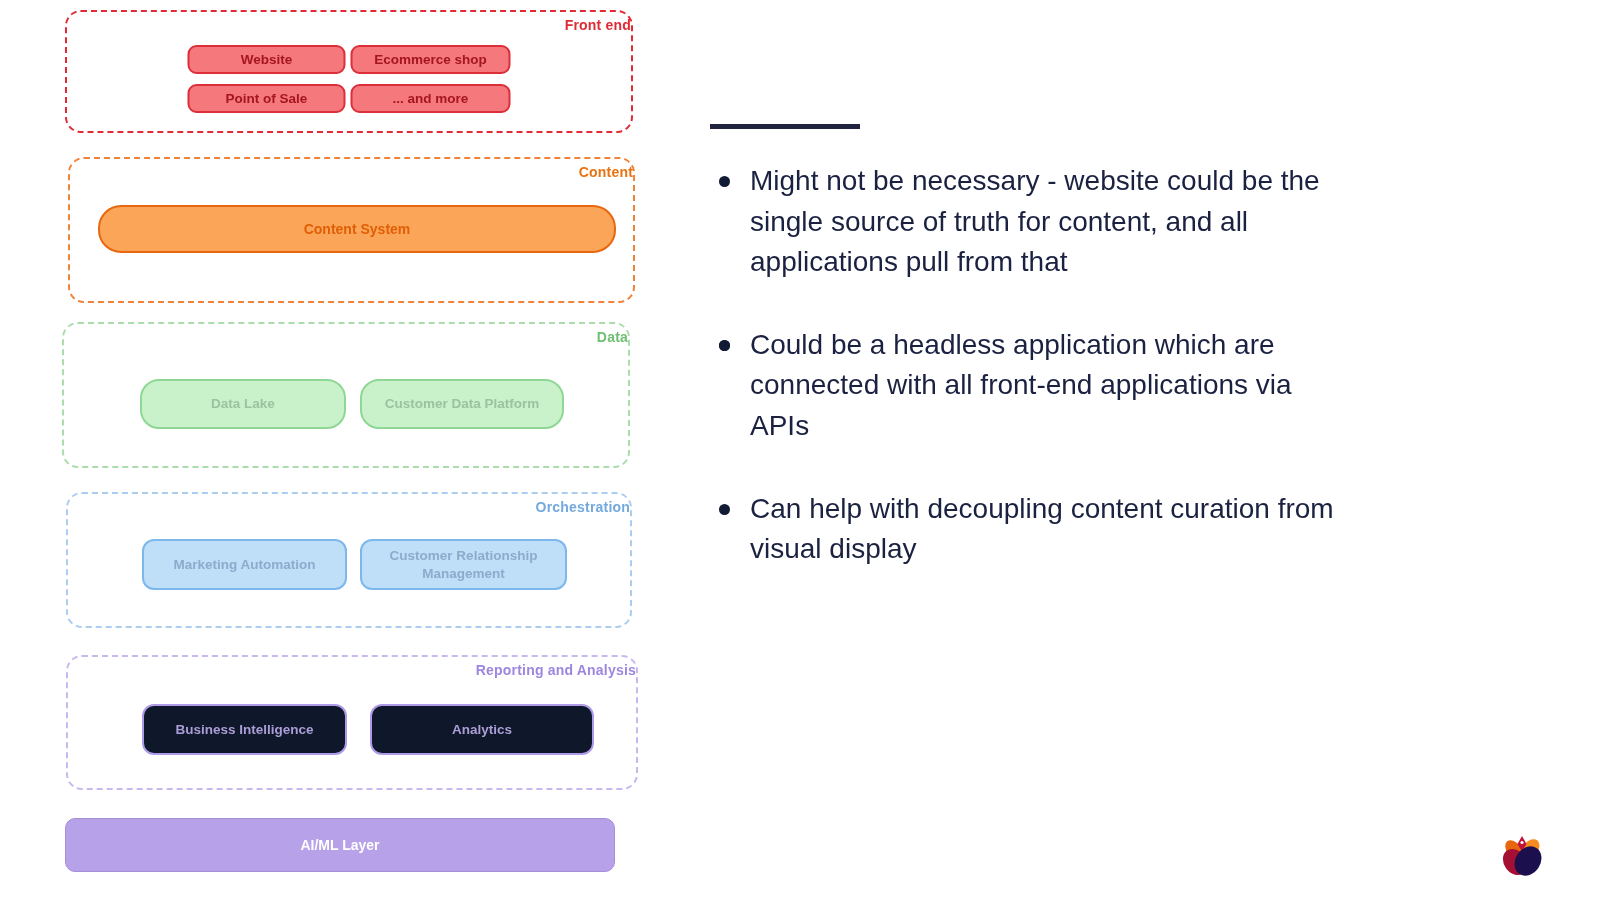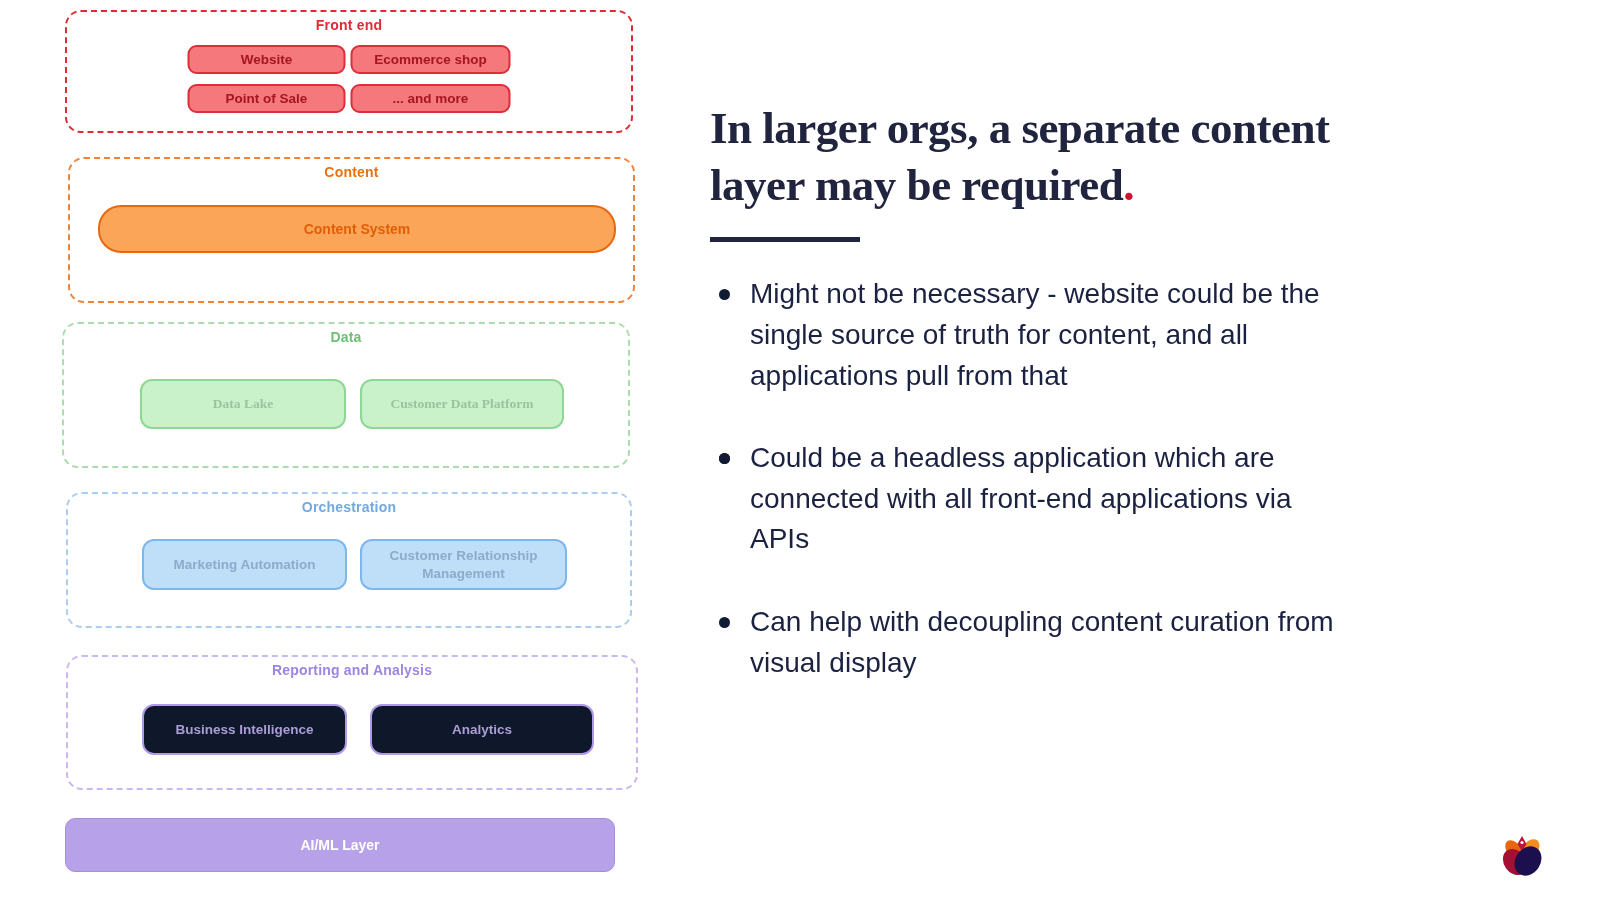--- a/index.html
+++ b/index.html
@@ -3,21 +3,21 @@
 <meta charset="utf-8">
 <style>
   * { margin: 0; padding: 0; box-sizing: border-box; }
   html, body { width: 1600px; height: 900px; background: #ffffff; }
   body { font-family: "Liberation Sans", sans-serif; position: relative; overflow: hidden; }
 
   .slide { position: absolute; inset: 0; background: #ffffff; }
 
   
   .layer { position: absolute; border-radius: 16px; }
-  .layer-label { position: absolute; top: 5px; left: 0; right: 0; text-align: center;
+  .layer-label { position: absolute; top: 5px; left: 0; right: 0; text-align: right;
                  font-size: 14px; font-weight: 700; letter-spacing: .2px; }
 
   .box { display: flex; align-items: center; justify-content: center; text-align: center;
          font-size: 13.5px; font-weight: 700; border-radius: 9px; line-height: 1.3;
          white-space: pre-line; }
 
   
   .layer-frontend { left: 65px; top: 10px; width: 568px; height: 123px; border: 2px dashed #e02b35; }
   .layer-frontend .layer-label { color: #e02b35; }
   .fe-grid { position: absolute; top: 33px; left: 50%; transform: translateX(-50%);
@@ -27,21 +27,21 @@
   
   .layer-content { left: 68px; top: 157px; width: 567px; height: 146px; border: 2px dashed #f0823a; }
   .layer-content .layer-label { color: #e8720f; }
   .content-box { position: absolute; left: 28px; right: 17px; top: 46px; height: 48px;
                  background: #fba559; border: 2px solid #e8680f; color: #e05f06; border-radius: 23px; font-size: 14px; }
 
   
   .layer-data { left: 62px; top: 322px; width: 568px; height: 146px; border: 2px dashed #aadcac; }
   .layer-data .layer-label { color: #6fbf73; }
   .data-box { position: absolute; height: 50px; background: #c9f2cb; border: 2px solid #8ed794;
-              color: #9cc29e; border-radius: 12px; font-family: Liberation Serif, serif; }
+              color: #9cc29e; border-radius: 19px; }
   .data-box-1 { left: 76px; top: 55px; width: 206px; }
   .data-box-2 { left: 296px; top: 55px; width: 204px; }
 
   
   .layer-orchestration { left: 66px; top: 492px; width: 566px; height: 136px; border: 2px dashed #abcdf0; }
   .layer-orchestration .layer-label { color: #73a9dd; }
   .orch-box { position: absolute; height: 51px; background: #bfdef8; border: 2px solid #7db7ec;
               color: #8cabcd; border-radius: 12px; }
   .orch-box-1 { left: 74px; top: 45px; width: 205px; }
   .orch-box-2 { left: 292px; top: 45px; width: 207px; }
@@ -116,22 +116,20 @@
     <div class="layer layer-reporting">
       <div class="layer-label">Reporting and Analysis</div>
       <div class="box rep-box rep-box-1">Business Intelligence</div>
       <div class="box rep-box rep-box-2">Analytics</div>
     </div>
 
     <div class="ai-bar">AI/ML Layer</div>
   </div>
 
   <div class="content-panel">
-    <h1 class="title"><span>In larger orgs, a separate content</span><br>
-      <span>layer may be required</span><span class="period">.</span></h1>
     <div class="title-rule"></div>
 
     <ul class="bullets">
       <li><span class="bullet-dot"></span><span class="bullet-text">Might not be necessary - website could be the
 single source of truth for content, and all
 applications pull from that</span></li>
       <li><span class="bullet-dot"></span></li>
       <li><span class="bullet-dot"></span><span class="bullet-text">Could be a headless application which are
 connected with all front-end applications via
 APIs</span></li>

